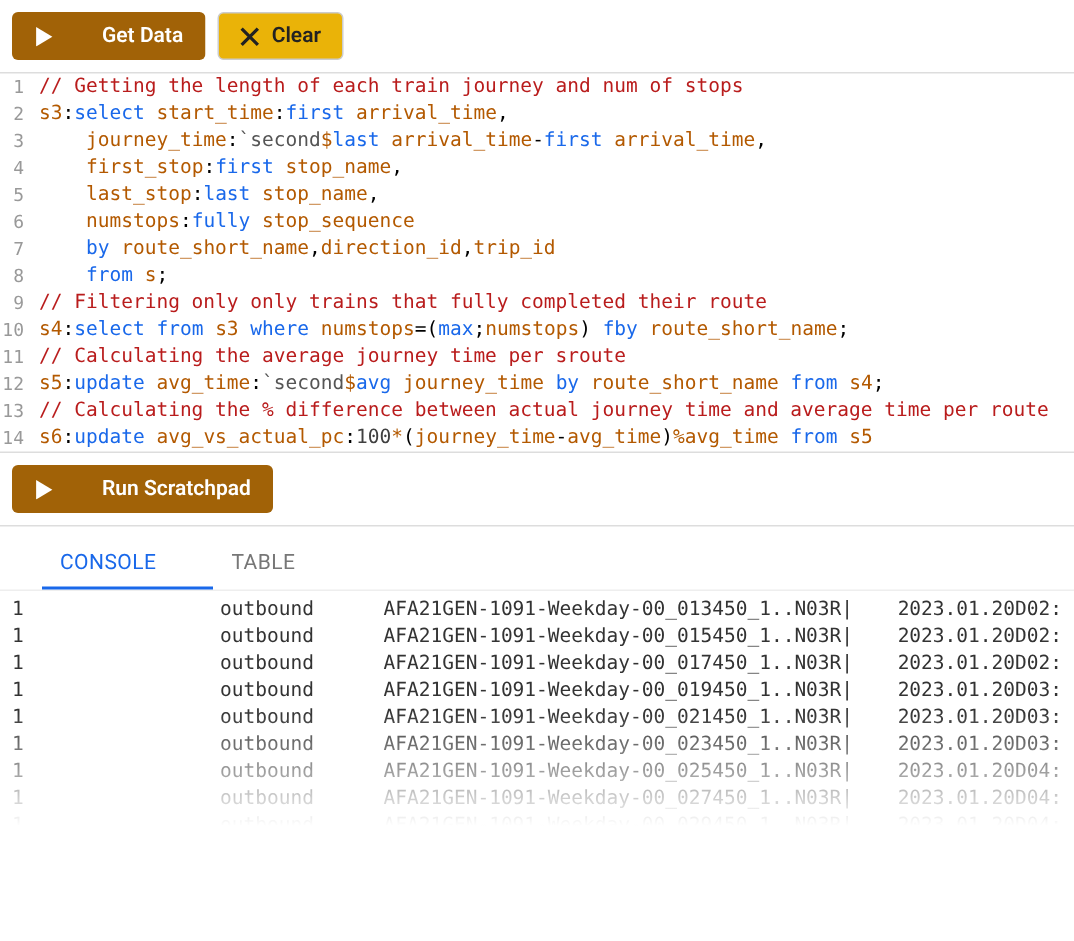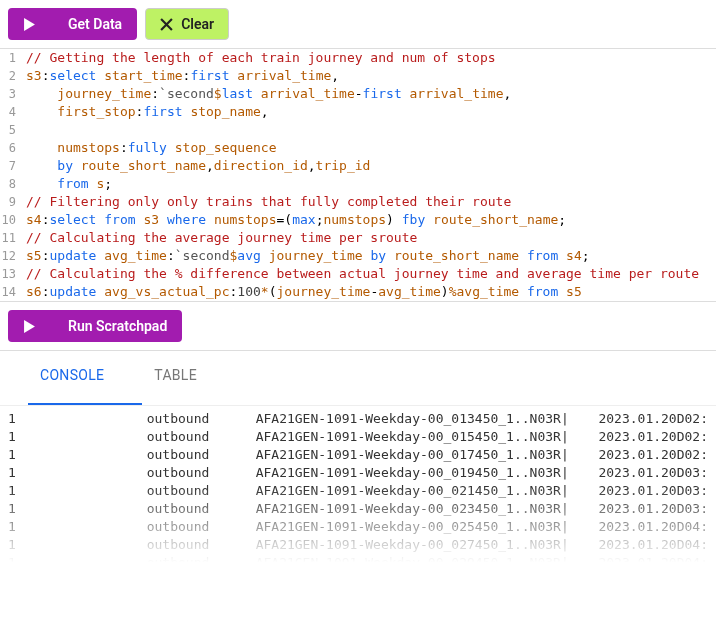--- a/index.html
+++ b/index.html
@@ -1,32 +1,32 @@
 <!DOCTYPE html>
 <html><head>
 <meta charset="utf-8">
 <style>
 * { margin:0; padding:0; box-sizing:border-box; }
 body { font-family:-apple-system,BlinkMacSystemFont,'Segoe UI',Roboto,sans-serif; font-size:13px; background:#fff; width:716px; height:627px; overflow:hidden; }
 .toolbar { padding:8px; display:flex; gap:8px; border-bottom:1px solid #ddd; }
 .btn { display:flex; align-items:center; gap:8px; padding:7px 14px; border-radius:4px; font-size:14px; font-weight:600; cursor:pointer; border:1px solid transparent; }
-.btn-primary { background:#a21caf; color:#fff;gap:32px; }
-.btn-secondary { background:#bef264; color:#222; border:1px solid #ccc; }
+.btn-primary { background:#a16207; color:#fff;gap:32px; }
+.btn-secondary { background:#eab308; color:#222; border:1px solid #ccc; }
 .editor { font-family:Consolas,Menlo,monospace; font-size:13px; line-height:18px; border-bottom:1px solid #ddd; }
 .line { display:flex; }
 .gutter { width:22px; text-align:right; color:#999; padding-right:6px; user-select:none; flex:0 0 22px; font-size:12px; }
 .code { white-space:pre; padding-left:4px; overflow:hidden; }
 .c-cmt { color:#b91c1c; }
 .c-kw  { color:#1968ea; }
 .c-id  { color:#b35900; }
 .c-fn  { color:#555;text-align:center; }
 .c-op  { color:#b35900; }
 .c-num { color:#404040;margin-top:38px; }
 .tabs { display:flex; gap:0; padding:6px 0 0 28px; border-bottom:1px solid #eee; }
-.tab { padding:10px 38px 20px 12px; color:#777; font-size:14px; letter-spacing:.3px; cursor:pointer; border-bottom:2px solid transparent; }
+.tab { padding:10px 38px 8px 12px; color:#777; font-size:14px; letter-spacing:.3px; cursor:pointer; border-bottom:2px solid transparent; }
 .tab.active { color:#1968ea; border-bottom:2px solid #1968ea; }
 .console { font-family:Consolas,Menlo,monospace; font-size:13px; line-height:18px; padding:4px 8px; position:relative; }
 .console .row { display:flex; white-space:pre; color:#333; }
 .console .c0 { width:140px; }
 .console .c1 { width:110px; }
 .console .c2 { width:346px; }
 .console .c3 { flex:1; }
 .fade { position:absolute; left:0; right:0; bottom:0; height:90px; background:linear-gradient(rgba(255,255,255,0),#fff 85%); pointer-events:none; }
 svg {display:block;}
 </style>
@@ -64,20 +64,21 @@
     <div class="line">
       <div class="gutter">3</div>
       <div class="code"><span>    </span><span class="c-id">journey_time</span><span>:</span><span class="c-fn">`second</span><span class="c-op">$</span><span class="c-kw">last</span><span> </span><span class="c-id">arrival_time</span><span>-</span><span class="c-kw">first</span><span> </span><span class="c-id">arrival_time</span><span>,</span></div>
     </div>
     <div class="line">
       <div class="gutter">4</div>
       <div class="code"><span>    </span><span class="c-id">first_stop</span><span>:</span><span class="c-kw">first</span><span> </span><span class="c-id">stop_name</span><span>,</span></div>
     </div>
     <div class="line">
       <div class="gutter">5</div>
+      <div class="code"><span>    </span><span class="c-id">last_stop</span><span>:</span><span class="c-kw">last</span><span> </span><span class="c-id">stop_name</span><span>,</span></div>
     </div>
     <div class="line">
       <div class="gutter">6</div>
       <div class="code"><span>    </span><span class="c-id">numstops</span><span>:</span><span class="c-kw">fully</span><span> </span><span class="c-id">stop_sequence</span></div>
     </div>
     <div class="line">
       <div class="gutter">7</div>
       <div class="code"><span>    </span><span class="c-kw">by</span><span> </span><span class="c-id">route_short_name</span><span>,</span><span class="c-id">direction_id</span><span>,</span><span class="c-id">trip_id</span></div>
     </div>
     <div class="line">

